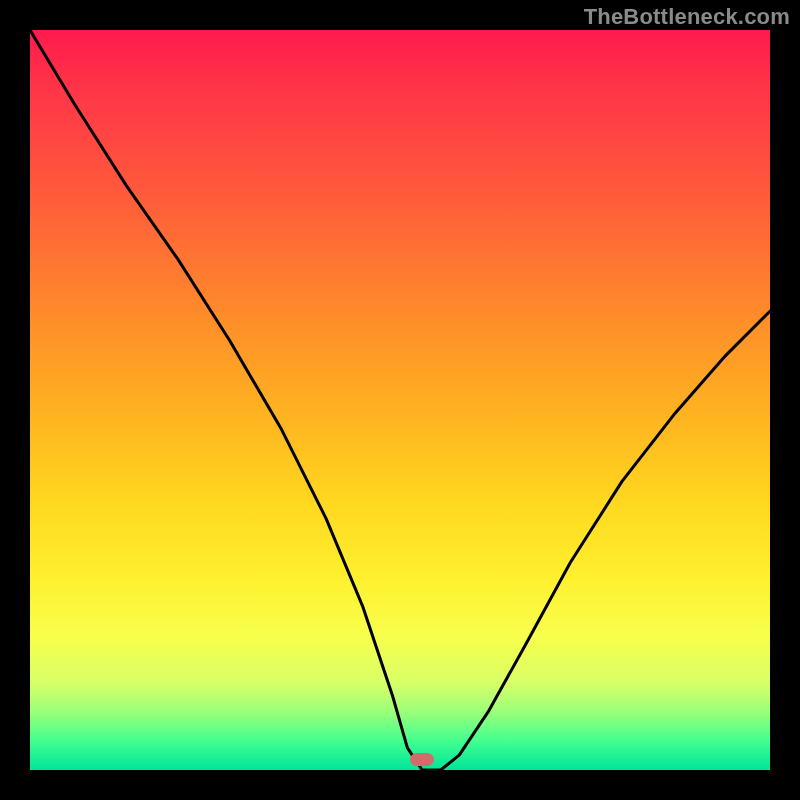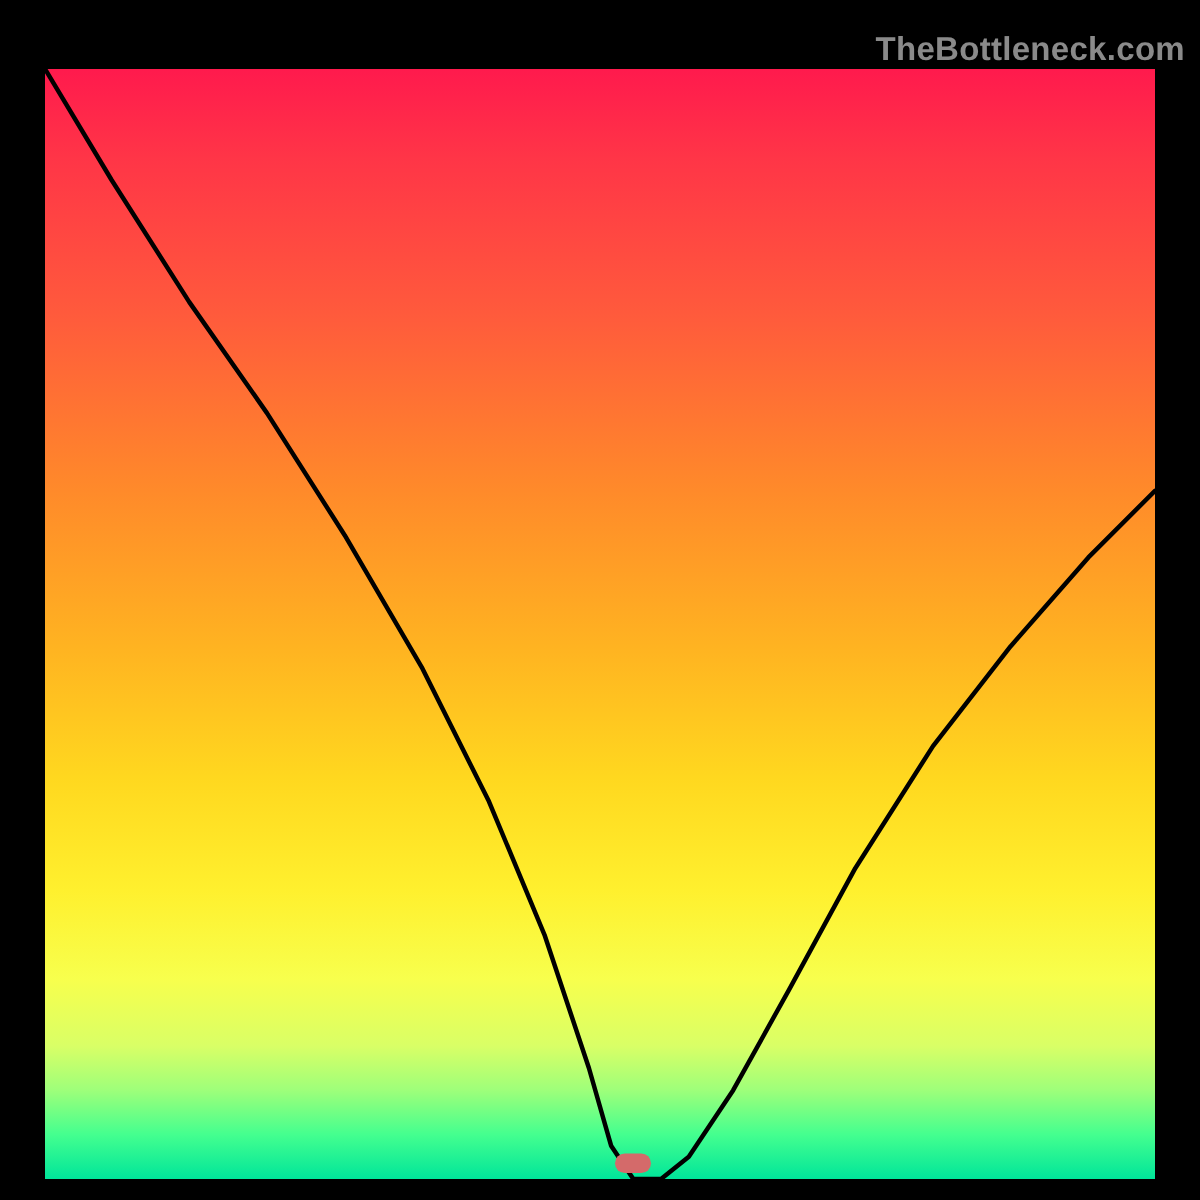--- a/index.html
+++ b/index.html
@@ -6,21 +6,21 @@
     margin: 0;
     padding: 0;
     width: 800px;
     height: 800px;
     background: #000;
     overflow: hidden;
   }
   .frame {
     position: absolute;
     left: 0;
-    top: 16px;
+    top: 0;
     width: 800px;
     height: 778px;
     background: #000;
   }
   .watermark {
     position: absolute;
     top: 4px;
     right: 10px;
     font-family: Arial, Helvetica, sans-serif;
     font-size: 22px;

